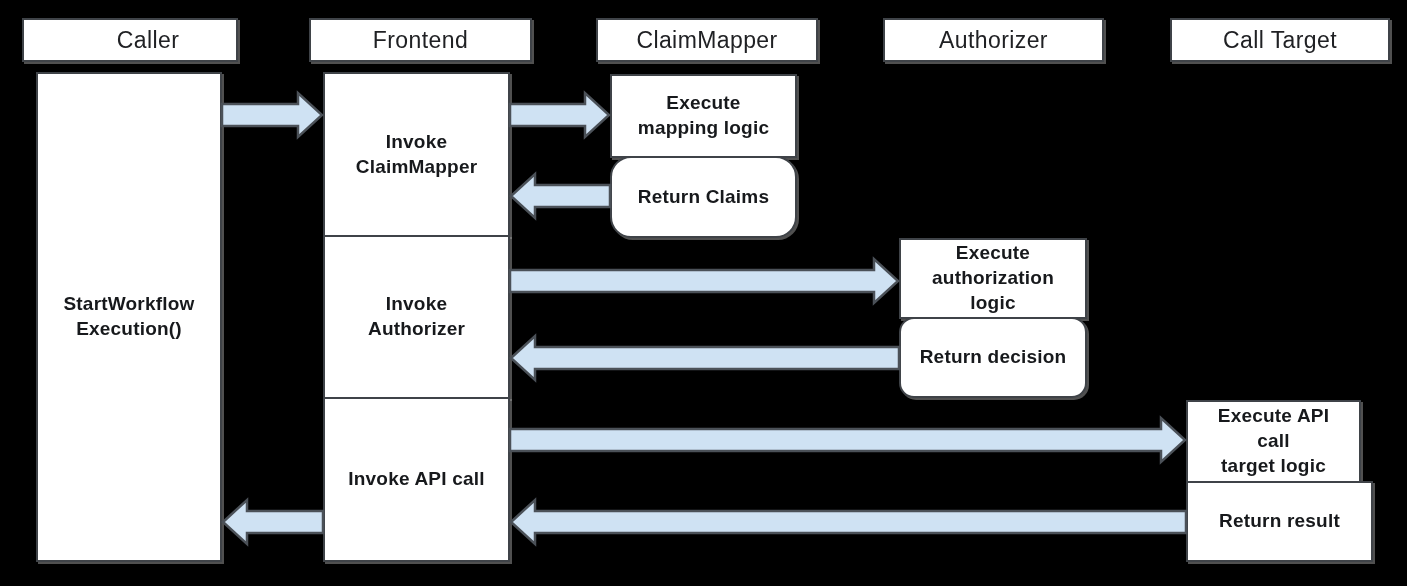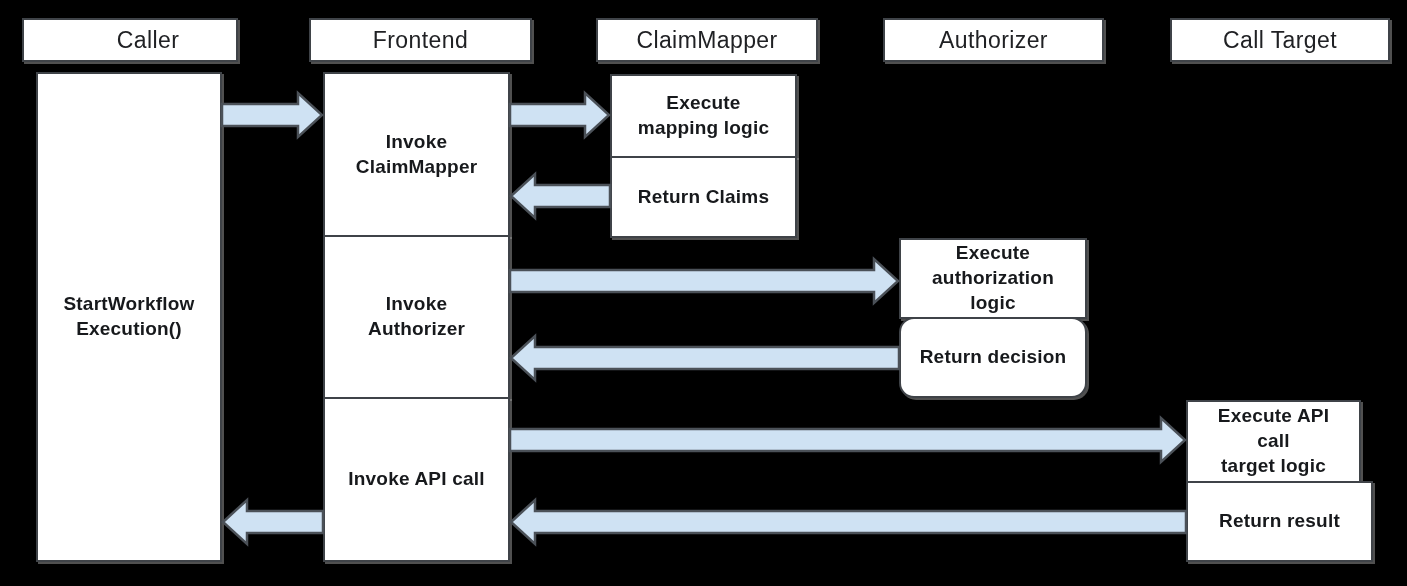--- a/index.html
+++ b/index.html
@@ -47,21 +47,21 @@
   .h-frontend    { left: 309px;  top: 18px; width: 223px; height: 44px; }
   .h-claimmapper { left: 596px;  top: 18px; width: 222px; height: 44px; }
   .h-authorizer  { left: 883px;  top: 18px; width: 221px; height: 44px; }
   .h-calltarget  { left: 1170px; top: 18px; width: 220px; height: 44px; }
   
   .a-caller { left: 36px;  top: 72px;  width: 186px; height: 490px; }
   .a-f1     { left: 323px; top: 72px;  width: 187px; height: 165px; }
   .a-f2     { left: 323px; top: 235px; width: 187px; height: 164px; }
   .a-f3     { left: 323px; top: 397px; width: 187px; height: 165px; }
   .a-c1     { left: 610px; top: 74px;  width: 187px; height: 84px; }
-  .a-c2     { left: 610px; top: 156px; width: 187px; height: 82px; }
+  .a-c2     { left: 610px; top: 156px; width: 187px; height: 82px; border-radius: 21px; }
   .a-a1     { left: 899px; top: 238px; width: 188px; height: 81px; }
   .a-a2     { left: 899px; top: 317px; width: 188px; height: 81px; border-radius: 15px; }
   .a-t1     { left: 1186px; top: 400px; width: 175px; height: 83px; }
   .a-t2     { left: 1186px; top: 481px; width: 187px; height: 81px; }
   
   .arrows {
     position: absolute;
     left: 0; top: 0;
     width: 1407px;
     height: 586px;

